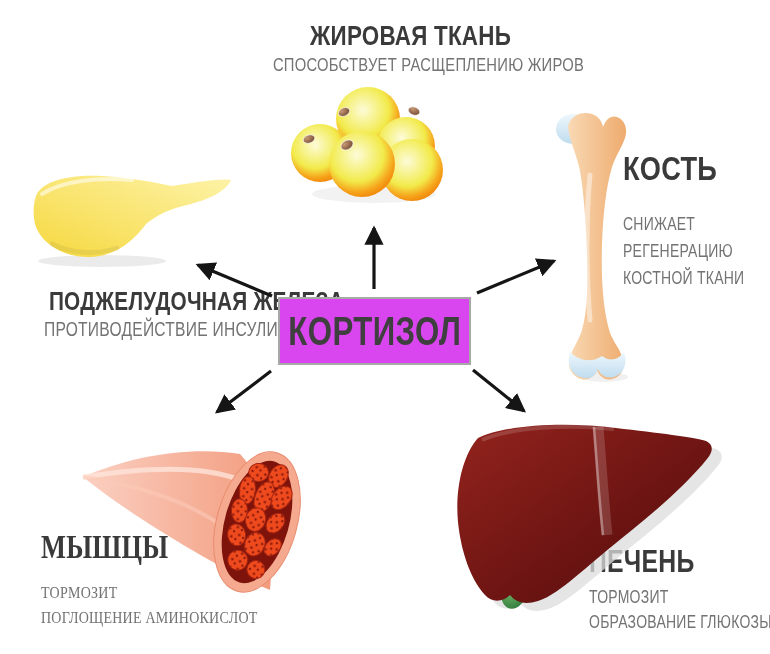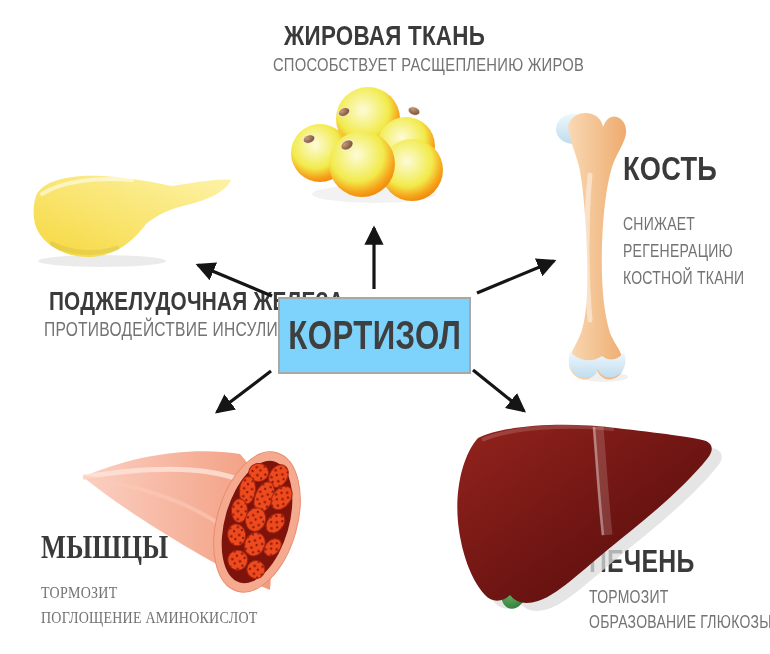--- a/index.html
+++ b/index.html
@@ -6,21 +6,21 @@
   .canvas{
     position:relative;width:770px;height:654px;background:#fff;overflow:hidden;
     font-family:"Liberation Sans",sans-serif;
   }
   .abs{position:absolute;}
   
   .cond-c{display:inline-block;transform:scaleX(.8);transform-origin:50% 50%;white-space:nowrap;}
   .cond-l{display:inline-block;transform:scaleX(.8);transform-origin:0 50%;white-space:nowrap;}
   .node-title{color:#3a3a3a;font-weight:700;letter-spacing:.3px;}
   .node-sub{color:#737373;font-weight:400;letter-spacing:.3px;}
-  .tc{text-align:center;}
+  .tc{text-align:right;}
   
   .adipose-block{left:234px;top:21px;width:302px;}
   .adipose-block .node-title{font-size:28px;line-height:30px;}
   .adipose-block .node-sub{font-size:18.5px;line-height:20px;margin-top:4px;}
   
   .bone-block{left:623px;top:149px;}
   .bone-block .node-title{font-size:34px;line-height:38px;}
   .bone-block .node-sub{font-size:17.5px;line-height:27px;margin-top:24px;}
   
   .pancreas-block{left:12px;top:287px;width:246px;}
@@ -30,22 +30,22 @@
   .muscle-block{left:41px;top:528px;font-family:Liberation Serif, serif;}
   .muscle-block .node-title{font-size:33px;line-height:38px;}
   .muscle-block .node-sub{font-size:17.5px;line-height:25px;margin-top:14px;}
   
   .liver-block{left:589px;top:544px;}
   .liver-block .node-title{font-size:31px;line-height:35px;}
   .liver-block .node-sub{font-size:17.5px;line-height:24.5px;margin-top:6px;}
   .sub-line{display:block;}
   
   .center-box{
-    left:278px;top:297px;width:193px;height:77px;
-    background:#7dd3fc;border:2px solid #a8a8a8;box-sizing:border-box;
+    left:278px;top:297px;width:193px;height:68px;
+    background:#d946ef;border:2px solid #a8a8a8;box-sizing:border-box;
     display:flex;align-items:center;justify-content:center;z-index:5;
   }
   .center-box .label{
     font-size:40px;font-weight:700;color:#3f3f3f;letter-spacing:.5px;
     display:inline-block;transform:scaleX(.78);white-space:nowrap;
   }
   .arrow-layer{left:0;top:0;z-index:3;pointer-events:none;}
   .illus{z-index:1;}
 </style>
 </head>

